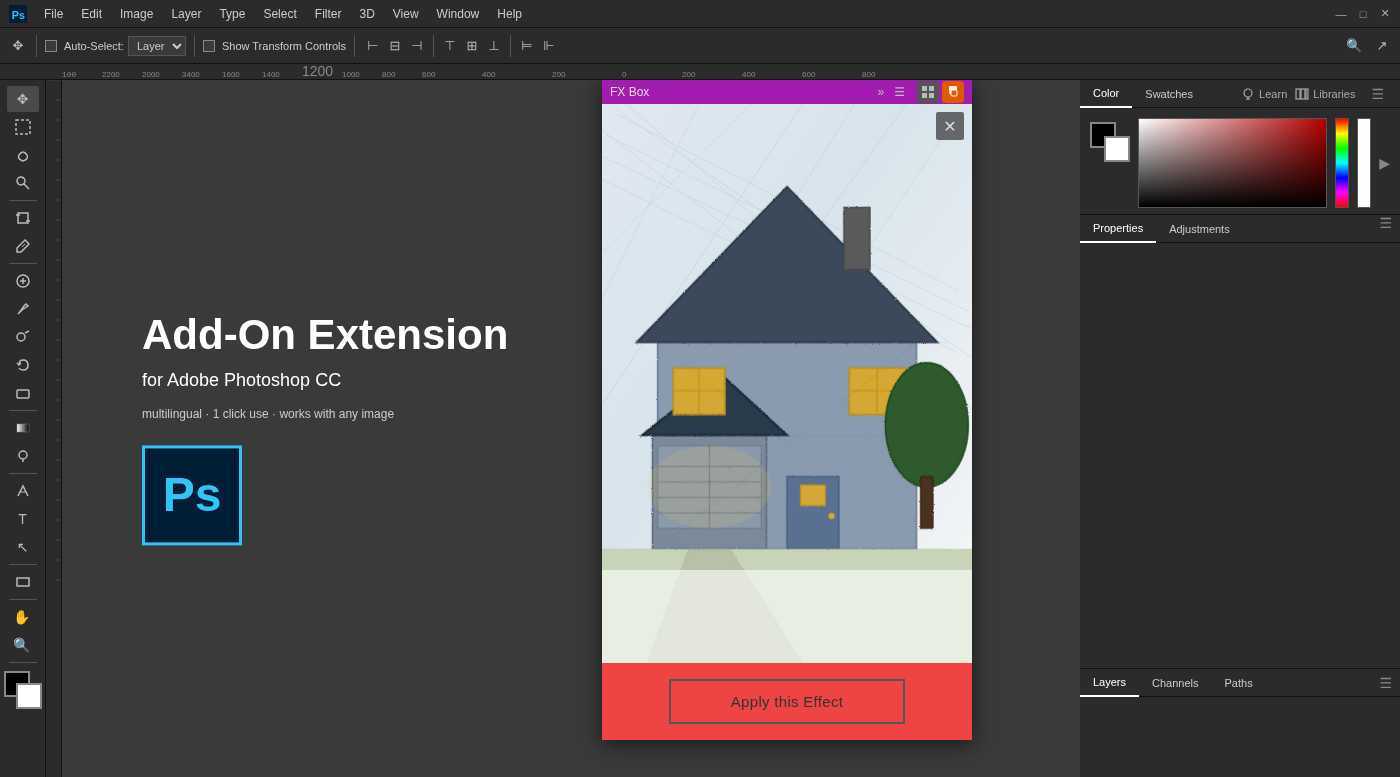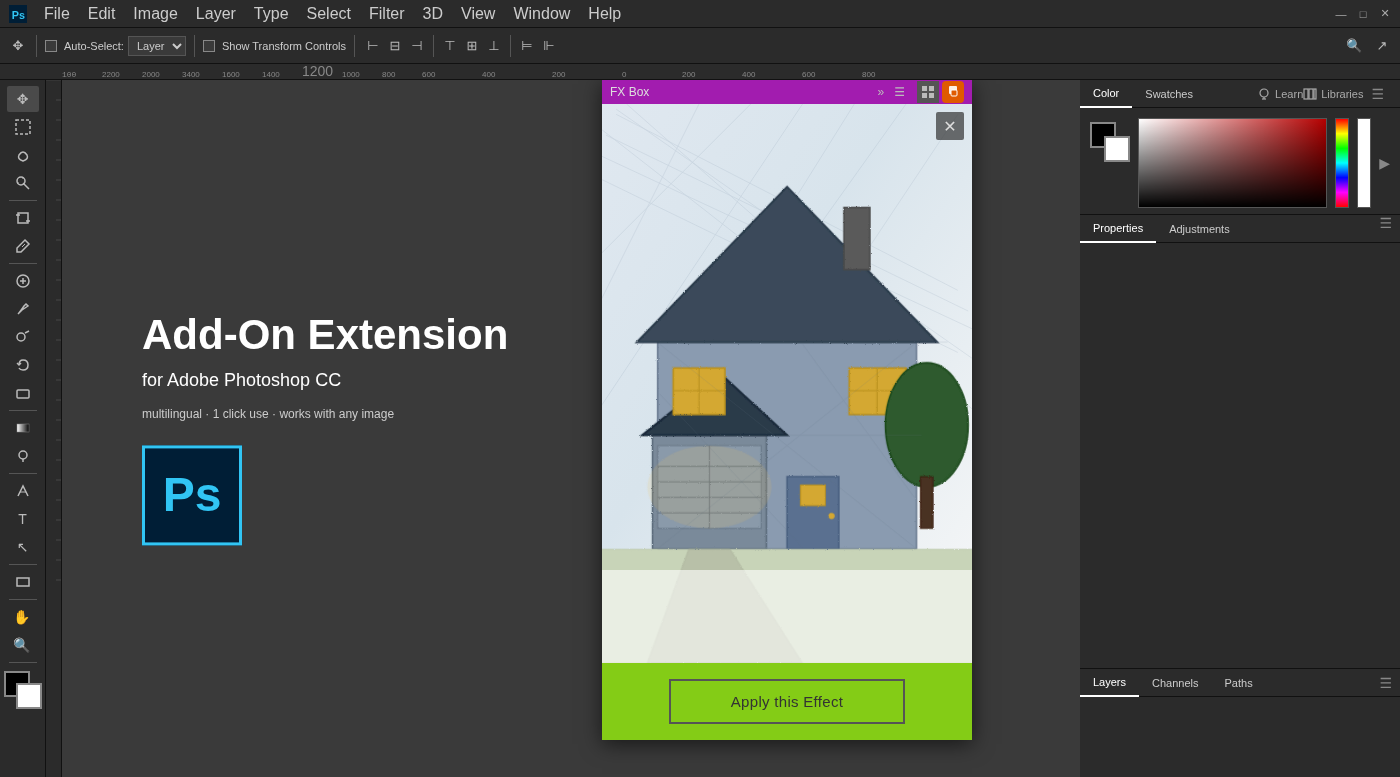--- a/index.html
+++ b/index.html
@@ -29,21 +29,21 @@
       height: 20px;
       margin-right: 6px;
       display: flex;
       align-items: center;
       justify-content: center;
     }
     .menu-bar .app-icon svg { width: 18px; height: 18px; }
     .menu-item {
       padding: 2px 8px;
       color: #ccc;
-      font-size: 16px;
+      font-size: 12px;
       cursor: pointer;
       border-radius: 2px;
     }
 
     
     .window-controls {
       margin-left: auto;
       display: flex;
       gap: 8px;
       align-items: center;
@@ -263,21 +263,21 @@
     .fx-image-container {
       flex: 1;
       background: #f0f0f0;
       position: relative;
       overflow: hidden;
     }
 
     
     .fx-apply-btn-container {
       padding: 16px;
-      background: #84cc16;
+      background: #ef4444;
       display: flex;
       justify-content: center;
       flex-shrink: 0;
     }
     .fx-apply-btn {
       border: 2px solid #555;
       background: transparent;
       color: #333;
       padding: 12px 60px;
       font-size: 15px;
@@ -711,21 +711,21 @@
       </div>
 
     </div>
   </div>
 
   <div style="display:flex; width:320px; flex-direction:column;">
 
     <div style="display:flex; height:28px; background:#2b2b2b; border-bottom:1px solid #111; align-items:center;">
       <span class="panel-tab active">Color</span>
       <span class="panel-tab">Swatches</span>
-      <div style="margin-left:auto; display:flex; padding-right:8px;">
+      <div style="margin-left:auto; display:flex; gap:8px; padding-right:8px;">
         <div style="display:flex; align-items:center; gap:4px; color:#aaa; font-size:11px; cursor:pointer;">
           <svg width="14" height="14" viewBox="0 0 14 14">
               <circle cx="7" cy="6" r="4" fill="none" stroke="#aaa" stroke-width="1.2"></circle>
               <line x1="7" y1="10" x2="7" y2="12" stroke="#aaa" stroke-width="1.2"></line>
               <line x1="5" y1="12" x2="9" y2="12" stroke="#aaa" stroke-width="1.2"></line>
             </svg>
           <span>Learn</span>
         </div>
         <div style="display:flex; align-items:center; gap:4px; color:#aaa; font-size:11px; cursor:pointer;">
           <svg width="14" height="14" viewBox="0 0 14 14">

